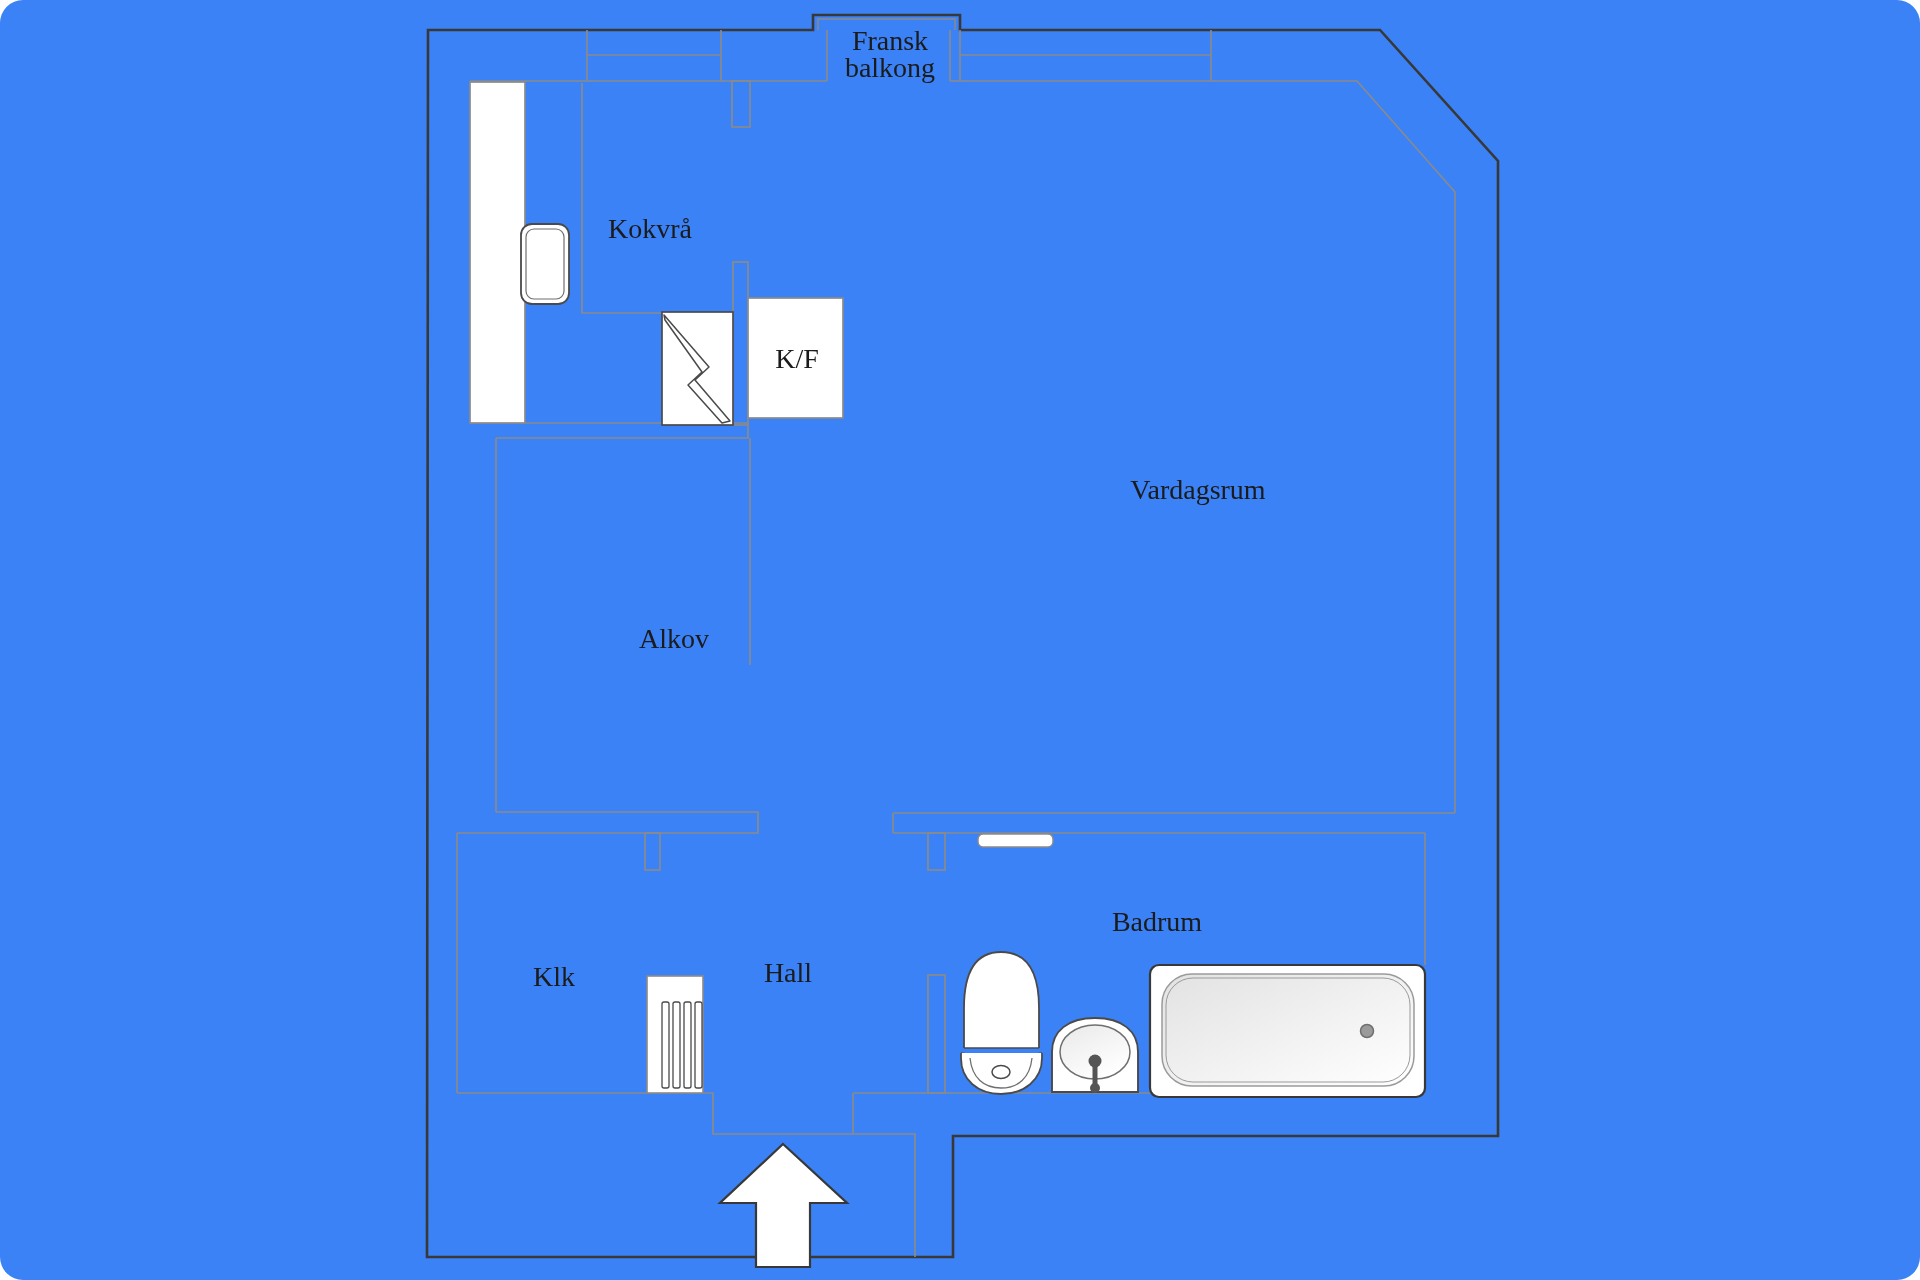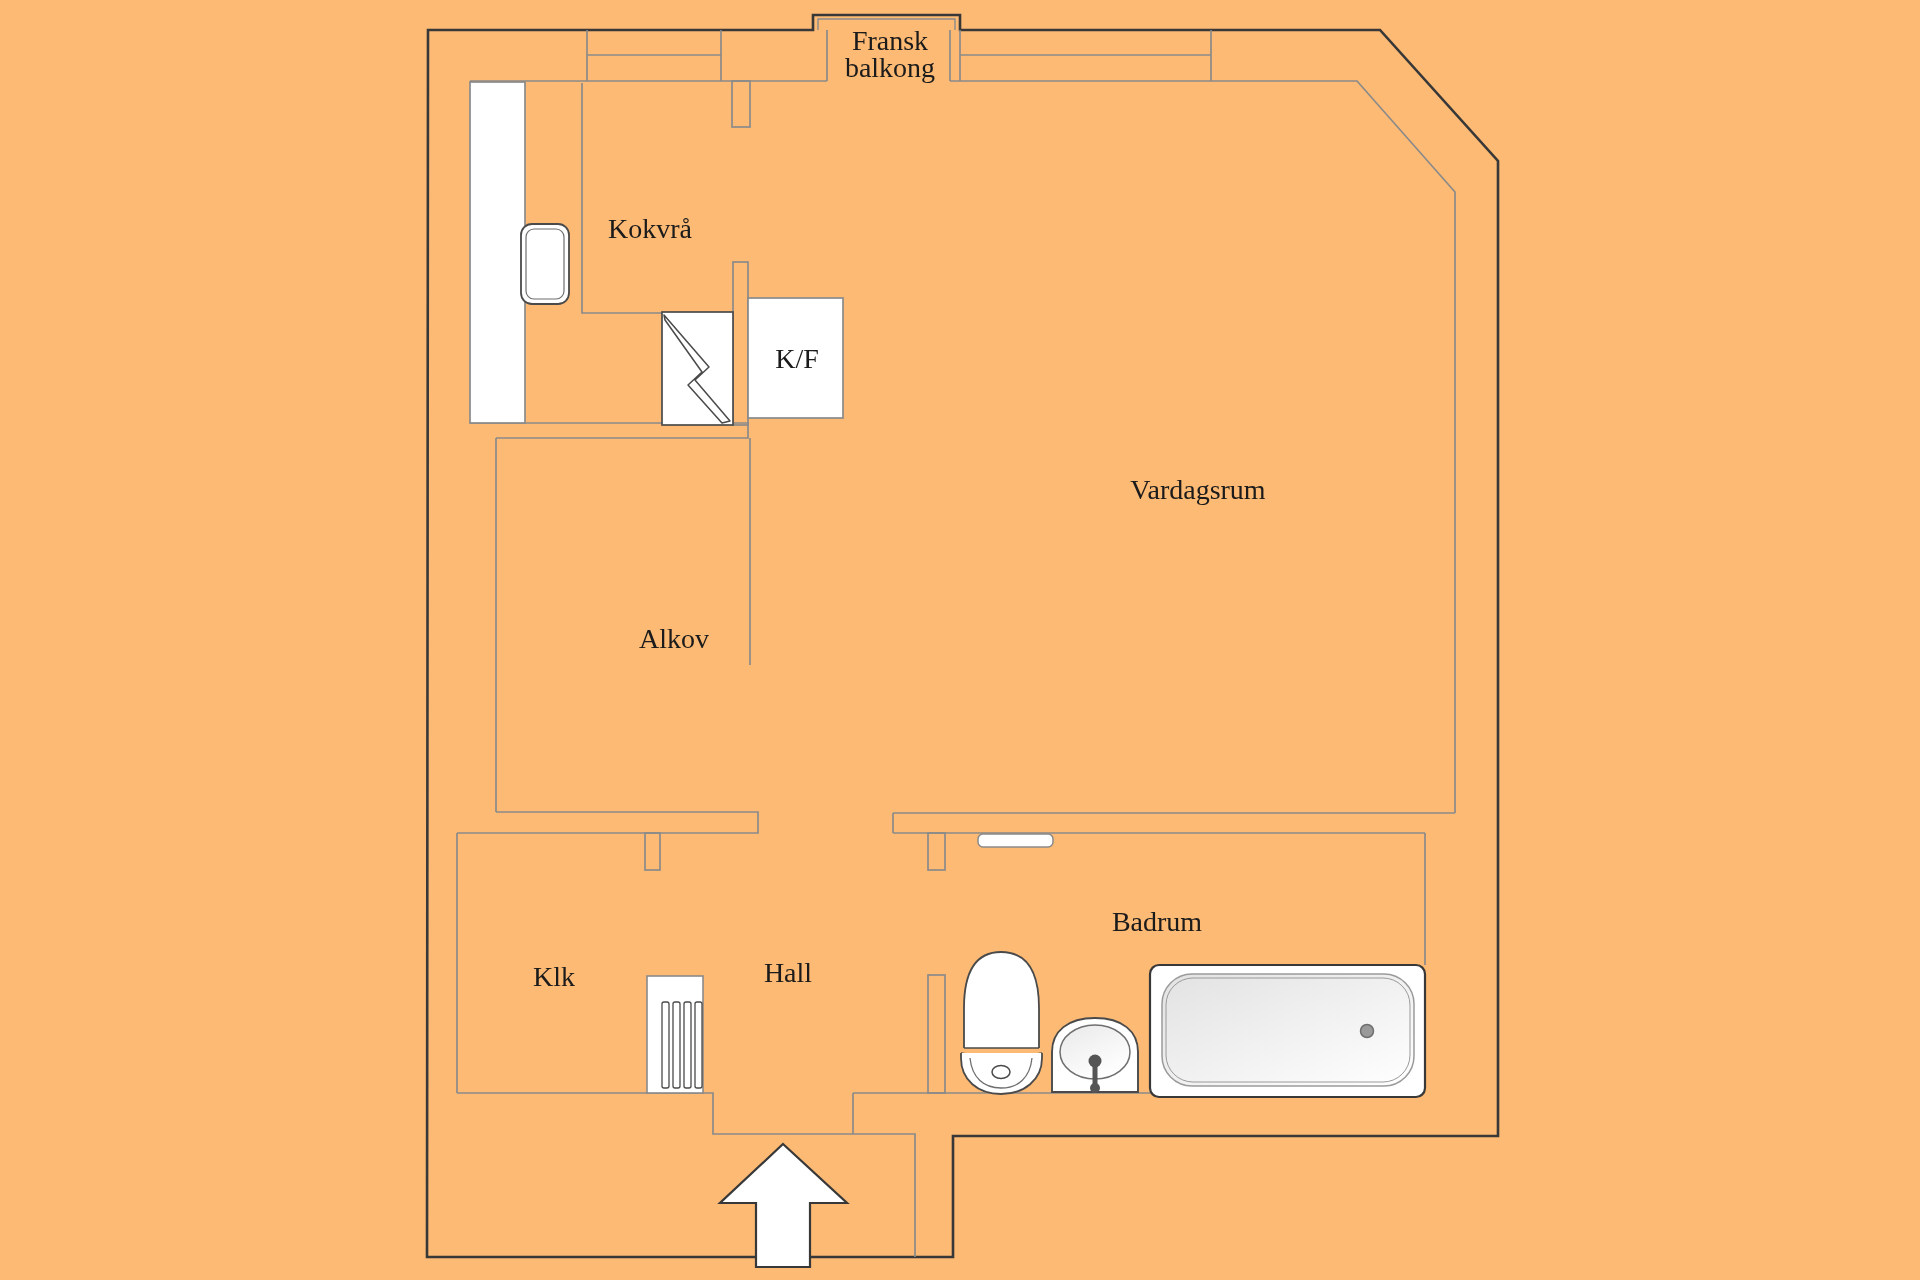--- a/index.html
+++ b/index.html
@@ -1,16 +1,16 @@
 <!DOCTYPE html>
 <html><head>
 <meta charset="utf-8">
 <style>
   html,body{margin:0;padding:0;background:#ffffff;}
-  .canvas{position:relative;width:1920px;height:1280px;background:#fdba74;overflow:hidden;}
+  .canvas{position:relative;width:1920px;height:1280px;background:#3b82f6;overflow:hidden;border-radius:23px;}
   svg{display:block;}
   text{font-family:"Liberation Serif","DejaVu Serif",serif;font-size:28px;fill:#1b1b1b;}
   .lbl{text-anchor:middle;}
 </style>
 </head>
 <body>
 
 <div class="canvas">
 <svg width="1920" height="1280" viewBox="0 0 1920 1280">
   <defs>

